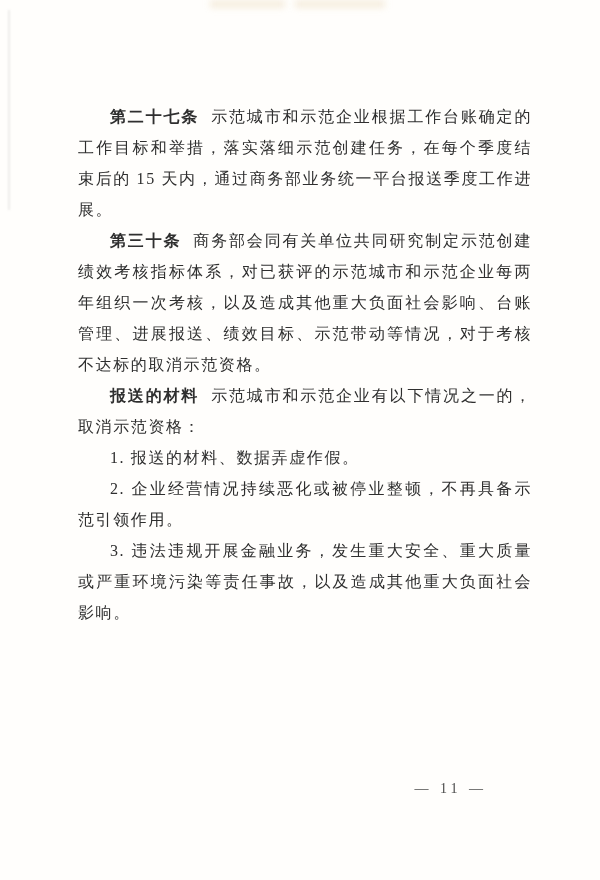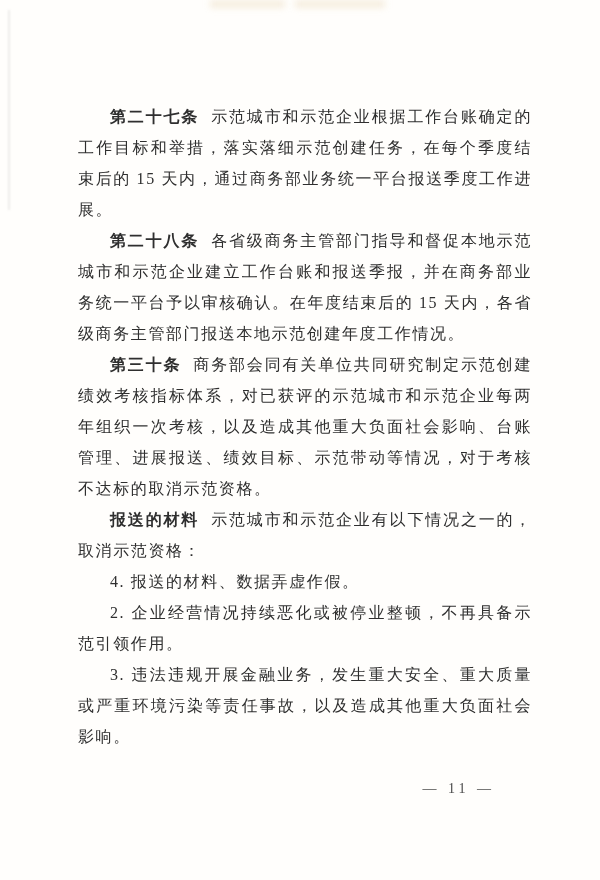--- a/index.html
+++ b/index.html
@@ -51,47 +51,46 @@
     text-align: justify;
     text-indent: 2em;
   }
   .art-num {
     font-weight: bold;
     margin-right: 0.75em;
   }
   .page-number {
     position: absolute;
     top: 781px;
-    right: 105px;
+    right: 113px;
     font-size: 14px;
     letter-spacing: 4px;
     color: #4a4a4a;
   }
 </style>
 </head>
 <body>
 
 <div class="page">
 
   <div class="smudge a"></div>
   <div class="smudge b"></div>
   <div class="edge-shadow"></div>
 
   <div class="content">
 
     <p class="para"><span class="art-num">第二十七条</span><span>示范城市和示范企业根据工作台账确定的工作目标和举措，落实落细示范创建任务，在每个季度结束后的 15 天内，通过商务部业务统一平台报送季度工作进展。</span></p>
 
-    <p class="para"><span class="art-num">第二十八条</span><span>各省级商务主管部门指导和督促本地示范城市和示范企业建立工作台账和报送季报，并在商务部业务统一平台予以审核确认。在年度结束后的 15 天内，各省级商务主管部门报送本地示范创建年度工作情况。</span></p>
 
 
     <p class="para"><span class="art-num">第三十条</span><span>商务部会同有关单位共同研究制定示范创建绩效考核指标体系，对已获评的示范城市和示范企业每两年组织一次考核，以及造成其他重大负面社会影响、台账管理、进展报送、绩效目标、示范带动等情况，对于考核不达标的取消示范资格。</span></p>
 
     <p class="para"><span class="art-num">报送的材料</span><span>示范城市和示范企业有以下情况之一的，取消示范资格：</span></p>
 
-    <p class="para">4. 报送的材料、数据弄虚作假。</p>
+    <p class="para">1. 报送的材料、数据弄虚作假。</p>
     <p class="para">2. 企业经营情况持续恶化或被停业整顿，不再具备示范引领作用。</p>
     <p class="para">3. 违法违规开展金融业务，发生重大安全、重大质量或严重环境污染等责任事故，以及造成其他重大负面社会影响。</p>
 
   </div>
 
   <div class="page-number">— 11 —</div>
 
 </div>
 
 </body></html>

